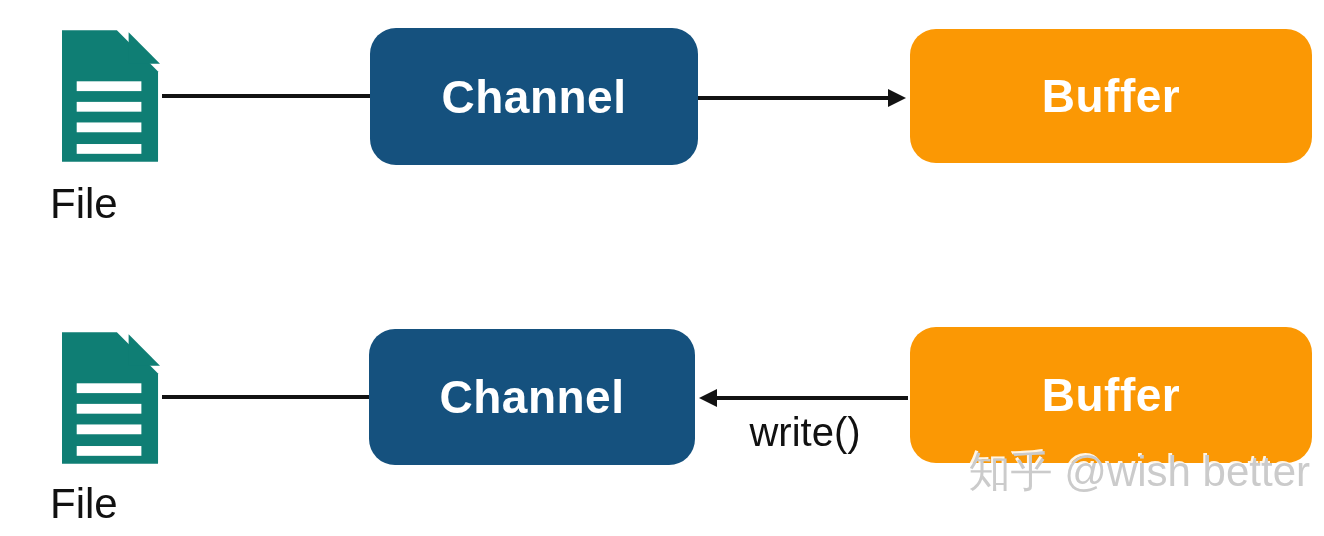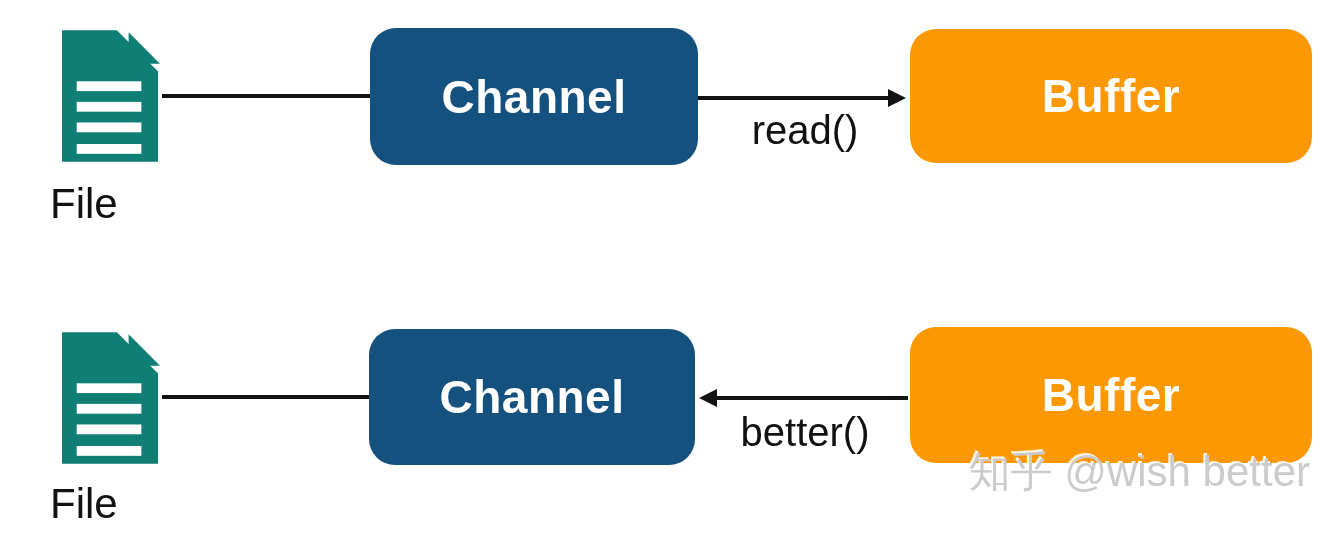--- a/index.html
+++ b/index.html
@@ -94,21 +94,20 @@
   <div class="abs file-label" style="left:50px; top:182px; width:120px;">File</div>
 
   <div class="abs line" style="left:162px; top:94px; width:208px;"></div>
 
   <div class="abs box channel" style="left:370px; top:28px; width:328px; height:137px;">
     <span>Channel</span>
   </div>
 
   <div class="abs line" style="left:698px; top:96px; width:192px;"></div>
   <div class="abs ah-r" style="left:888px; top:89px;"></div>
-  <div class="abs op-label" style="left:700px; top:108px;">read()</div>
 
   <div class="abs box buffer" style="left:910px; top:29px; width:402px; height:134px;">
     <span>Buffer</span>
   </div>
 
   <svg class="abs file-icon" style="left:62px; top:332px;" width="98" height="132" viewBox="0 0 100 134" aria-hidden="true">
     <path d="M0 0 H56 L98 42 V134 H0 Z" fill="var(--file-icon-teal)"></path>
     <polygon points="68,2 100,34 68,34" fill="var(--file-icon-teal)"></polygon>
     <rect x="15" y="52" width="66" height="10" fill="#fff"></rect>
     <rect x="15" y="73" width="66" height="10" fill="#fff"></rect>
@@ -118,21 +117,21 @@
   <div class="abs file-label" style="left:50px; top:482px; width:120px;">File</div>
 
   <div class="abs line" style="left:162px; top:395px; width:207px;"></div>
 
   <div class="abs box channel" style="left:369px; top:329px; width:326px; height:136px;">
     <span>Channel</span>
   </div>
 
   <div class="abs ah-l" style="left:699px; top:389px;"></div>
   <div class="abs line" style="left:715px; top:396px; width:193px;"></div>
-  <div class="abs op-label" style="left:700px; top:410px;">better()</div>
+  <div class="abs op-label" style="left:700px; top:410px;">write()</div>
 
   <div class="abs box buffer" style="left:910px; top:327px; width:402px; height:136px;">
     <span>Buffer</span>
   </div>
 
   <div class="abs watermark" style="left:930px; top:444px;">知乎 @wish better</div>
 
 </div>
 
 </body></html>

